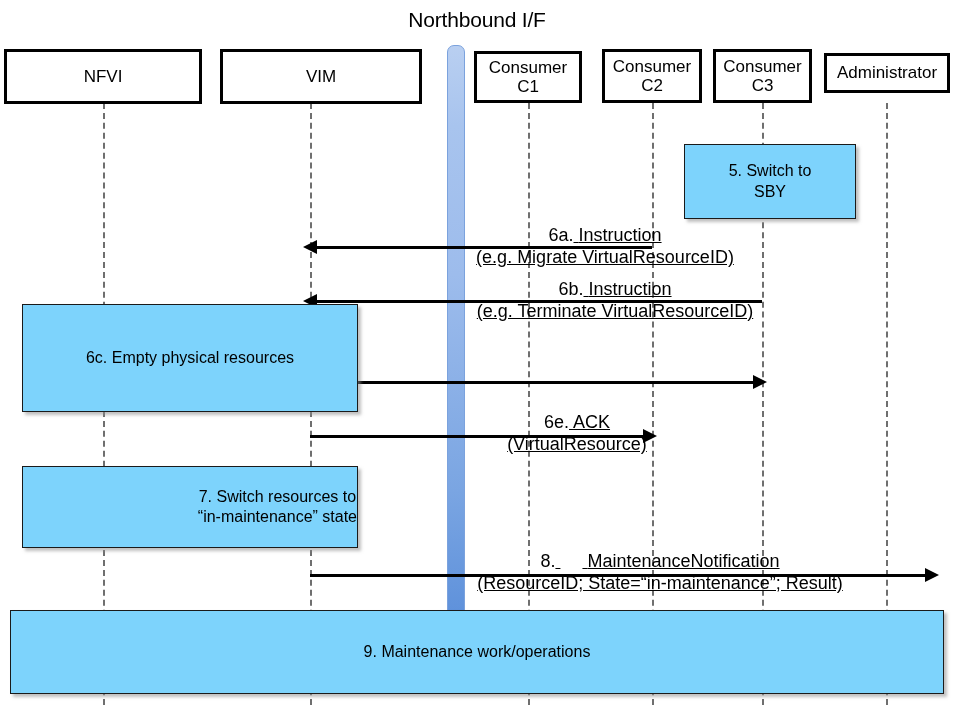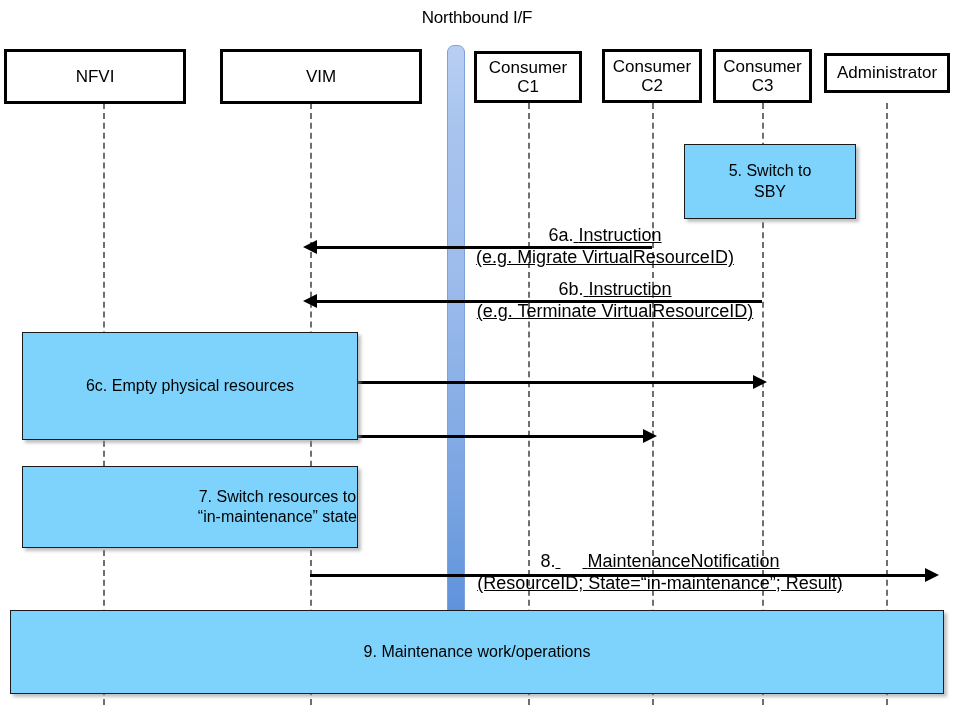--- a/index.html
+++ b/index.html
@@ -18,21 +18,21 @@
     overflow: hidden;
   }
 
   
   .diagram-title {
     position: absolute;
     left: 0;
     top: 8px;
     width: 954px;
     text-align: center;
-    font-size: 17px;
+    font-size: 21px;
     letter-spacing: -0.2px;
     color: #000;
   }
 
   
   .actor-box {
     position: absolute;
     box-sizing: border-box;
     border: 3px solid #000000;
     background: #ffffff;
@@ -135,21 +135,21 @@
 
   <div class="lifeline" style="left:103px; top:103px; height:612px;"></div>
   <div class="lifeline" style="left:310px; top:103px; height:612px;"></div>
   <div class="lifeline" style="left:528px; top:103px; height:612px;"></div>
   <div class="lifeline" style="left:652px; top:103px; height:612px;"></div>
   <div class="lifeline" style="left:762px; top:103px; height:612px;"></div>
   <div class="lifeline" style="left:886px; top:103px; height:612px;"></div>
 
   <div class="nb-bar" style="left:447px; top:45px; width:18px; height:573px;"></div>
 
-  <div class="actor-box" style="left:4px; top:49px; width:182px; height:55px;">
+  <div class="actor-box" style="left:4px; top:49px; width:198px; height:55px;">
     <span>
       <span class="actor-label">NFVI</span>
     </span>
   </div>
 
   <div class="actor-box" style="left:220px; top:49px; width:202px; height:55px;text-align:center;">
     <span>
       <span class="actor-label">VIM</span>
     </span>
   </div>
@@ -201,29 +201,36 @@
   <div class="msg-line" style="left:316px; top:300px; width:446px;"></div>
   <div class="arrow-head left" style="left:303px; top:294px;"></div>
   <div class="msg-label" style="left:325px; top:279px; width:580px;">
     <span class="l1">
       <span class="num">6b.</span>
       <span>Instruction</span>
     </span>
     <span class="l2">(e.g. Terminate VirtualResourceID)</span>
   </div>
 
-  <div class="note-box" style="left:22px; top:332px; width:336px; height:108px;">
+  <div class="note-box" style="left:22px; top:304px; width:336px; height:108px;">
     <span>6c. Empty physical resources</span>
   </div>
 
   <div class="msg-line" style="left:358px; top:381px; width:398px;"></div>
   <div class="arrow-head right" style="left:753px; top:375px;"></div>
 
   <div class="msg-line" style="left:310px; top:435px; width:336px;"></div>
   <div class="arrow-head right" style="left:643px; top:429px;"></div>
+  <div class="msg-label" style="left:367px; top:412px; width:420px;">
+    <span class="l1">
+      <span class="num">6e.</span>
+      <span>ACK</span>
+    </span>
+    <span class="l2">(VirtualResource)</span>
+  </div>
 
   <div class="note-box" style="left:22px; top:466px; width:336px; height:82px;justify-content:flex-end;">
     <span>
       <span>7. Switch resources to</span><br>
       <span>“in-maintenance” state</span>
     </span>
   </div>
 
   <div class="msg-line" style="left:310px; top:574px; width:620px;"></div>
   <div class="arrow-head right" style="left:925px; top:568px;"></div>

